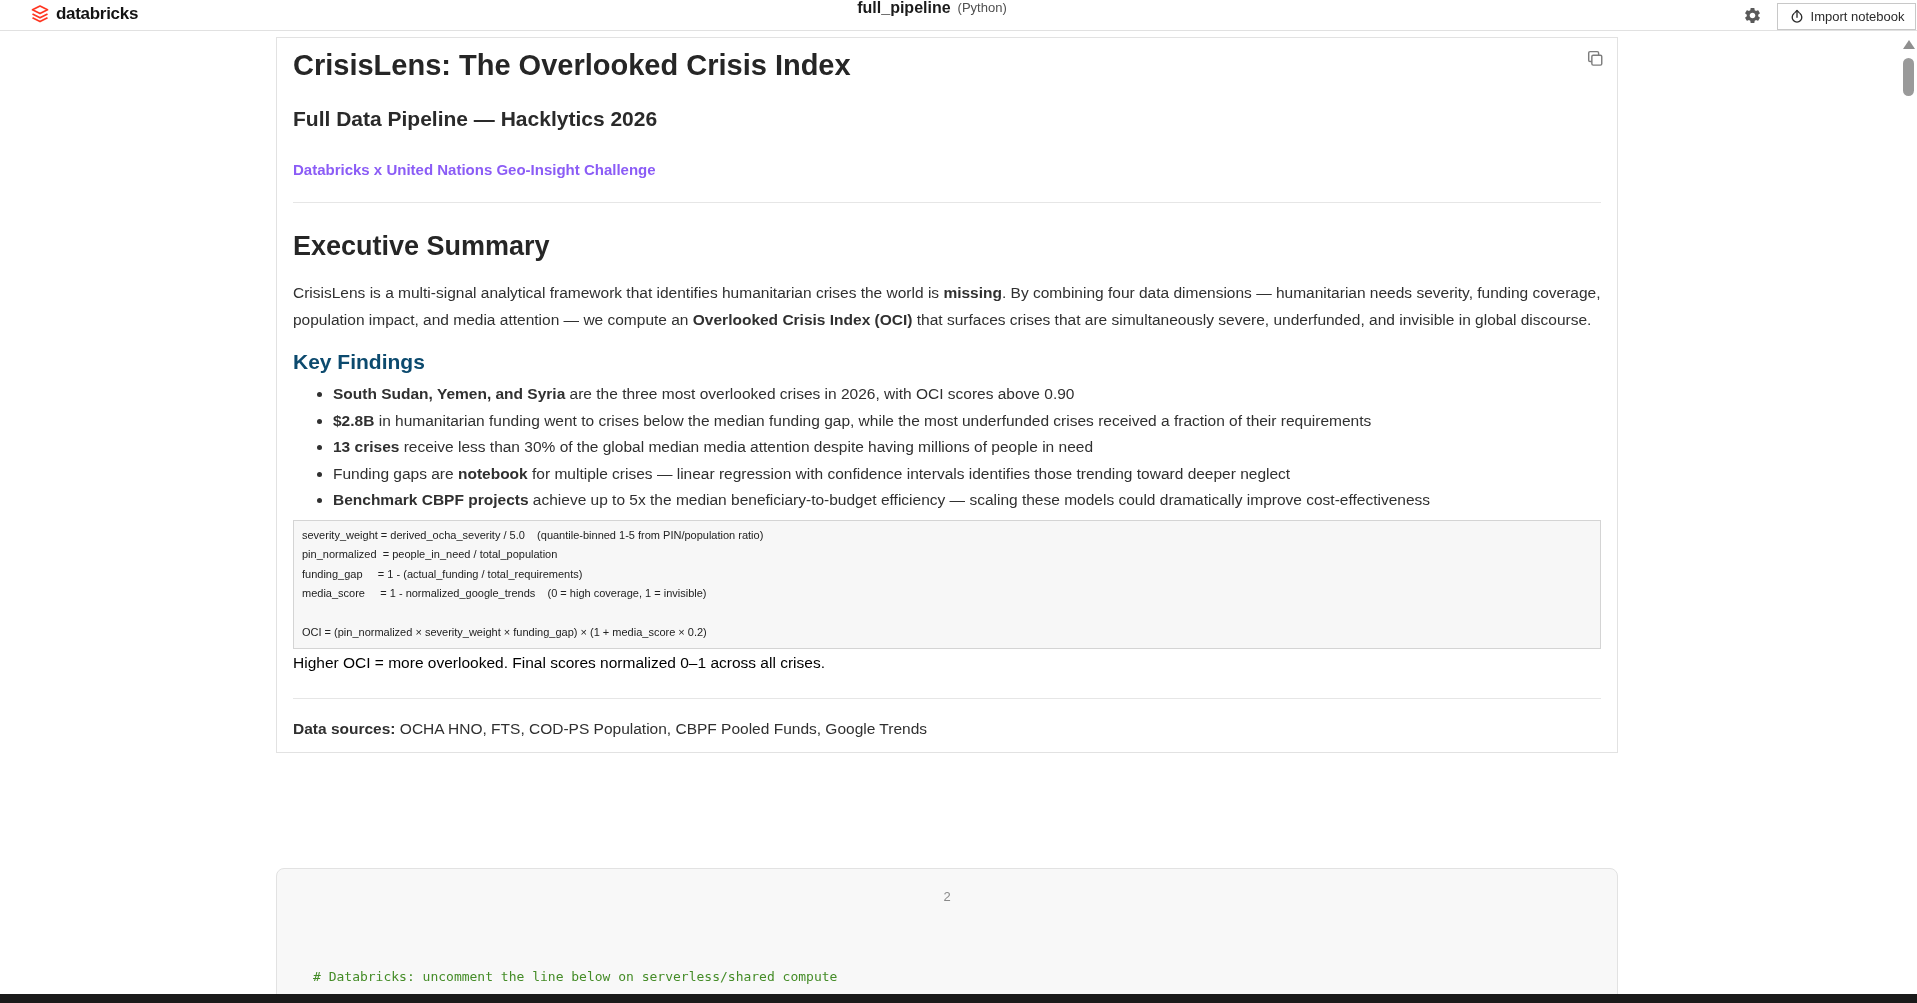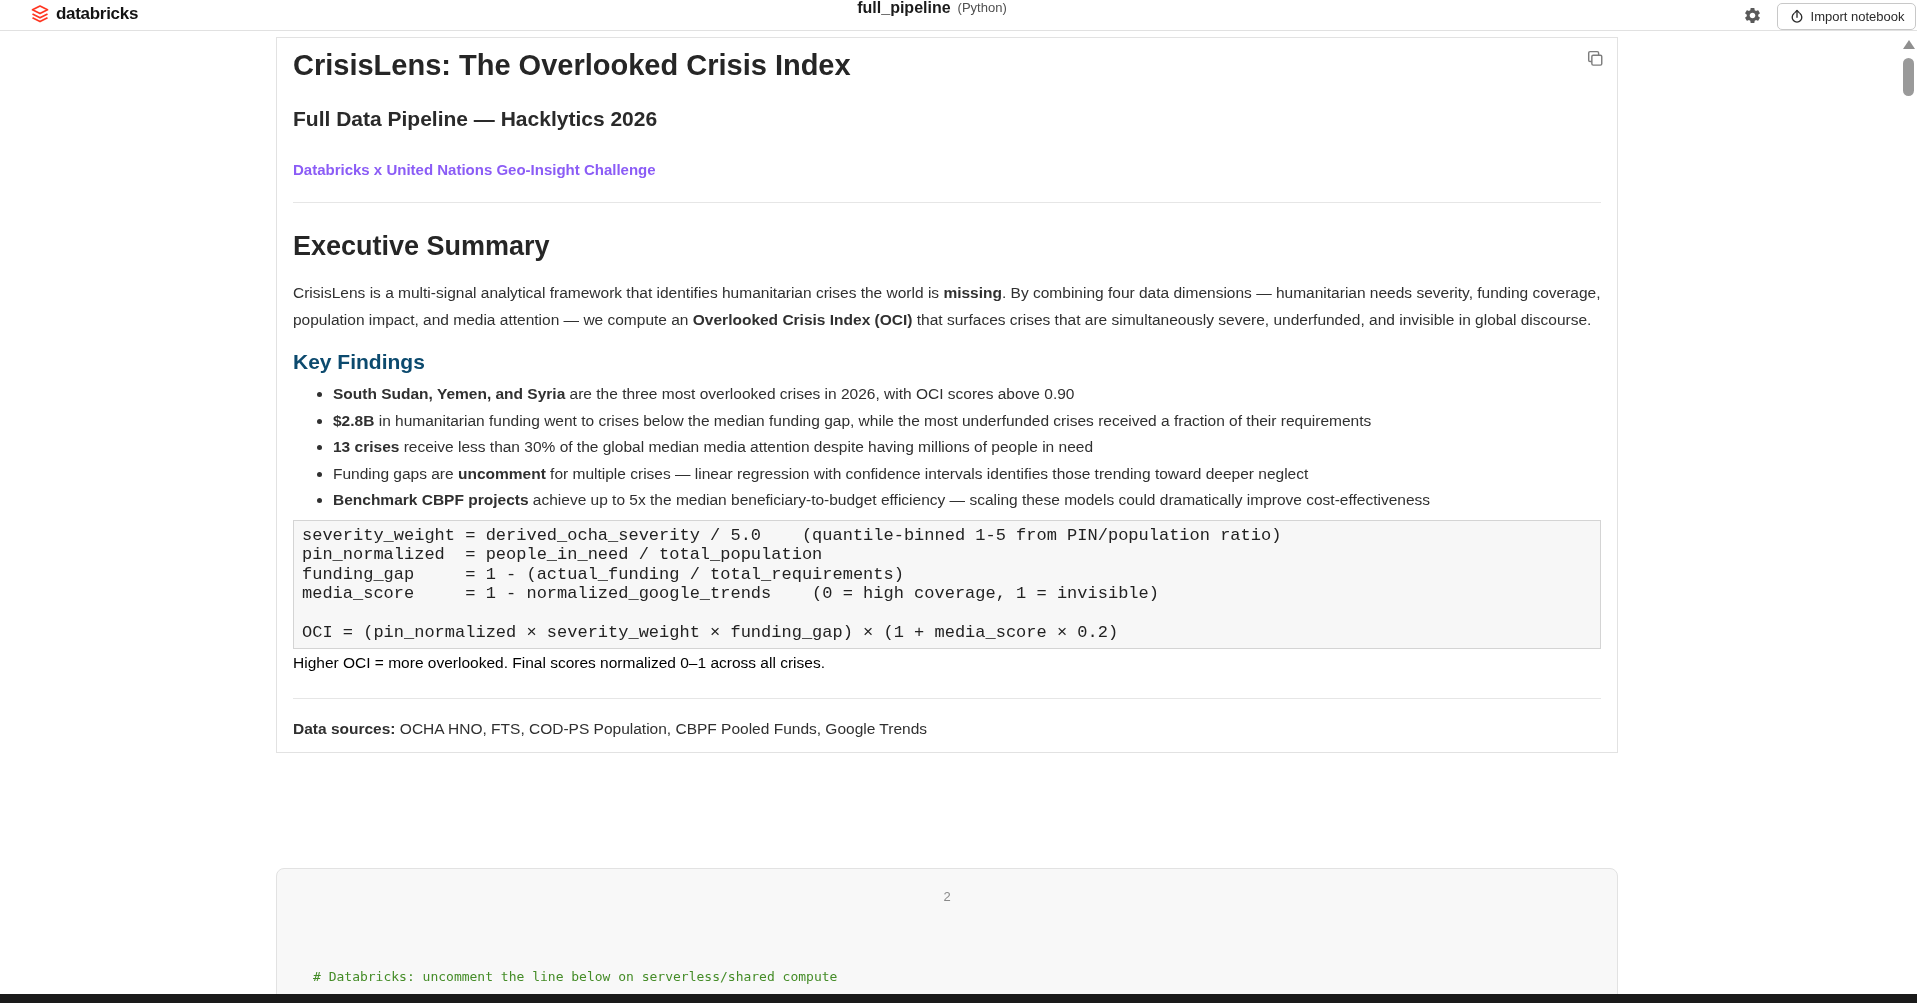--- a/index.html
+++ b/index.html
@@ -15,38 +15,38 @@
   .topbar{position:absolute;top:0;left:0;width:100%;height:31px;background:#fff;
     border-bottom:1px solid #e1e1e1;z-index:30;}
   .brand{position:absolute;left:30px;top:4px;display:flex;align-items:center;gap:6px;}
   .brand-word{font-size:17px;font-weight:700;letter-spacing:-0.3px;color:#141414;}
   .nb-title-wrap{position:absolute;left:932px;top:0;height:15px;transform:translateX(-50%);
     display:flex;align-items:center;gap:7px;white-space:nowrap;}
   .nb-title{font-size:16px;font-weight:700;color:#1b1b1b;}
   .nb-lang{font-size:13px;color:#4f4f4f;}
   .gear-btn{position:absolute;left:1743px;top:6px;width:20px;height:20px;cursor:pointer;}
   .import-btn{position:absolute;left:1777px;top:3px;width:139px;height:27px;background:#fff;
-    border:1px solid #c8c8c8;border-radius:5px;display:flex;align-items:center;justify-content:center;
+    border:1px solid #c8c8c8;border-radius:0;display:flex;align-items:center;justify-content:center;
     gap:6px;font-size:13px;color:#2b2b2b;cursor:pointer;}
 
   
   .md-cell{position:absolute;left:276px;top:37px;width:1342px;background:#fff;
     border:1px solid var(--border);border-radius:0;padding:8px 16px 10px 16px;}
   .copy-btn{position:absolute;top:12px;right:13px;width:18px;height:18px;cursor:pointer;}
   h1.doc-title{font-size:29px;line-height:34px;font-weight:700;margin-top:2px;color:#262626;}
   h2.doc-subtitle{font-size:21px;line-height:26px;font-weight:700;margin-top:24px;color:#2a2a2a;}
   h4.doc-challenge{font-size:15px;line-height:20px;font-weight:700;margin-top:28px;color:#8b5cf6;}
   hr.sep{border:none;border-top:1px solid #e6e6e6;margin-top:22px;}
   h1.sec{font-size:27px;line-height:34px;font-weight:700;margin-top:26px;color:#262626;}
   h2.sec{font-size:21px;line-height:26px;font-weight:700;margin-top:16px;color:#0c4a6e;}
   p.body{font-size:15.5px;line-height:27px;margin-top:16px;color:#303030;}
   ul.findings{margin-top:6px;padding-left:40px;}
   ul.findings li{font-size:15.5px;line-height:26.5px;color:#303030;}
   pre.formula{margin-top:6px;background:#f7f7f7;border:1px solid #d4d4d4;
-    font-family:Liberation Mono, monospace;font-size:17px;line-height:19.5px;
+    font-family:Liberation Sans, sans-serif;font-size:11px;line-height:19.5px;
     padding:5px 8px;color:#222;white-space:pre;overflow:hidden;}
   p.note{font-size:15.5px;line-height:27px;color:#000000;}
   p.meta{font-size:15.5px;line-height:27px;margin-top:16px;color:#303030;}
   p.meta2{font-size:15.5px;line-height:27px;margin-top:0;color:#303030;}
 
   
   .code-cell{position:absolute;left:276px;top:868px;width:1342px;height:170px;background:#f8f8f8;
     border:1px solid var(--border);border-radius:8px 8px 0 0;}
   .exec-count{margin-top:20px;text-align:center;font-size:13px;line-height:16px;color:#8a8a8a;
     font-family:"Liberation Sans",sans-serif;}
@@ -120,21 +120,21 @@
     <hr class="sep">
 
     <h1 class="sec">Executive Summary</h1>
     <p class="body"><span>CrisisLens is a multi-signal analytical framework that identifies humanitarian crises the world is </span><strong>missing</strong><span>. By combining four data dimensions — humanitarian needs severity, funding coverage, population impact, and media attention — we compute an </span><strong>Overlooked Crisis Index (OCI)</strong><span> that surfaces crises that are simultaneously severe, underfunded, and invisible in global discourse.</span></p>
 
     <h2 class="sec">Key Findings</h2>
     <ul class="findings">
       <li><strong>South Sudan, Yemen, and Syria</strong><span> are the three most overlooked crises in 2026, with OCI scores above 0.90</span></li>
       <li><strong>$2.8B</strong><span> in humanitarian funding went to crises below the median funding gap, while the most underfunded crises received a fraction of their requirements</span></li>
       <li><strong>13 crises</strong><span> receive less than 30% of the global median media attention despite having millions of people in need</span></li>
-      <li><span>Funding gaps are </span><strong>uncomment</strong><span> for multiple crises — linear regression with confidence intervals identifies those trending toward deeper neglect</span></li>
+      <li><span>Funding gaps are </span><strong>notebook</strong><span> for multiple crises — linear regression with confidence intervals identifies those trending toward deeper neglect</span></li>
       <li><strong>Benchmark CBPF projects</strong><span> achieve up to 5x the median beneficiary-to-budget efficiency — scaling these models could dramatically improve cost-effectiveness</span></li>
     </ul>
 
     <pre class="formula">severity_weight = derived_ocha_severity / 5.0    (quantile-binned 1-5 from PIN/population ratio)
 pin_normalized  = people_in_need / total_population
 funding_gap     = 1 - (actual_funding / total_requirements)
 media_score     = 1 - normalized_google_trends    (0 = high coverage, 1 = invisible)
 
 OCI = (pin_normalized × severity_weight × funding_gap) × (1 + media_score × 0.2)</pre>
     <p class="note">Higher OCI = more overlooked. Final scores normalized 0–1 across all crises.</p>

